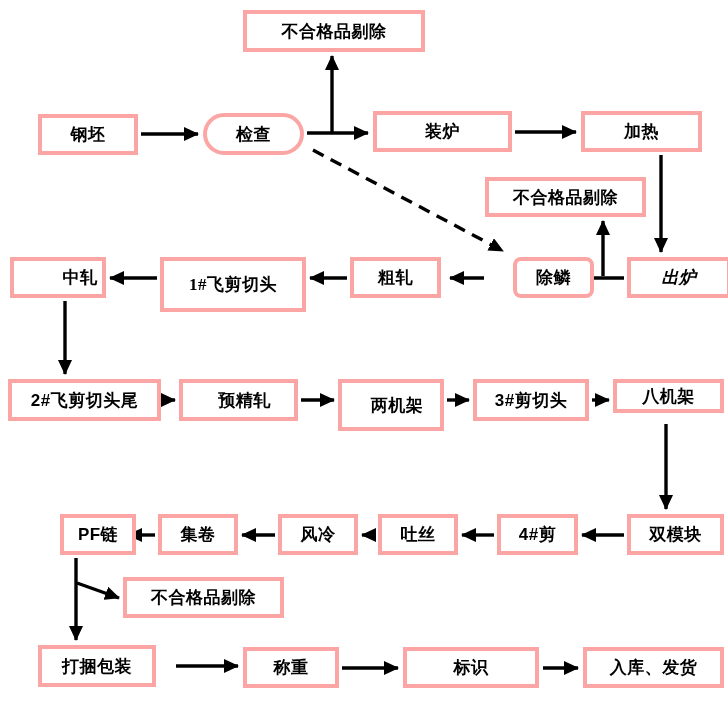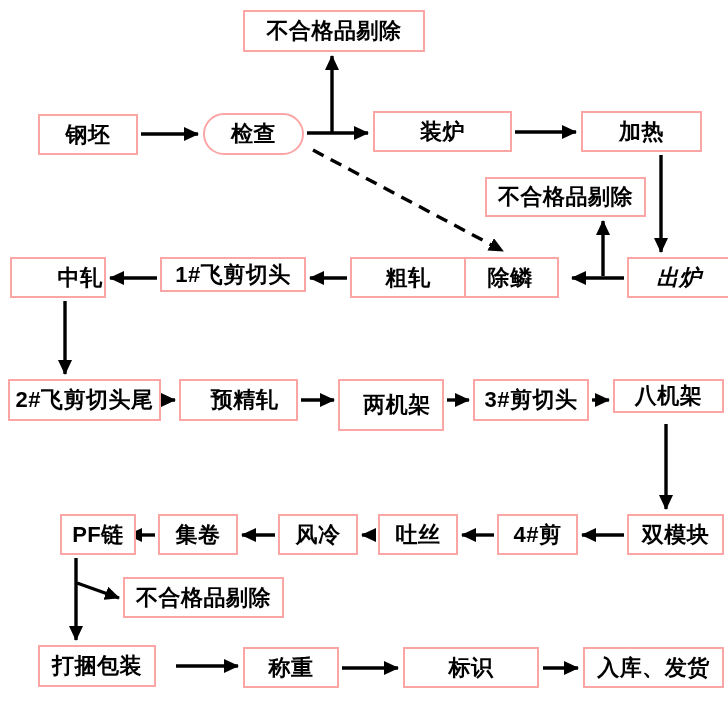--- a/index.html
+++ b/index.html
@@ -7,27 +7,27 @@
   body { font-family: "Liberation Sans", sans-serif; }
   #canvas {
     position: relative;
     width: 728px;
     height: 704px;
     background: #ffffff;
     overflow: hidden;
   }
   .node {
     position: absolute;
-    border: 2px solid #fca5a5;
+    border: 4px solid #fca5a5;
     background: #ffffff;
     display: flex;
     align-items: center;
     justify-content: center;
     font-weight: bold;
-    font-size: 22px;
+    font-size: 17px;
     color: #000000;
     letter-spacing: 0.5px;
     white-space: nowrap;
   }
   #arrows {
     position: absolute;
     left: 0;
     top: 0;
     pointer-events: none;
   }
@@ -80,23 +80,23 @@
   <div class="node" style="left:243px; top:10px;  width:182px; height:42px;">不合格品剔除</div>
 
   <div class="node" style="left:38px;  top:114px; width:100px; height:41px;">钢坯</div>
   <div class="node" style="left:203px; top:113px; width:101px; height:42px;border-radius:21px;">检查</div>
   <div class="node" style="left:373px; top:111px; width:139px; height:41px;">装炉</div>
   <div class="node" style="left:581px; top:111px; width:121px; height:41px;">加热</div>
 
   <div class="node" style="left:485px; top:177px; width:161px; height:40px;">不合格品剔除</div>
 
   <div class="node" style="left:627px; top:257px; width:104px;  height:41px;font-style:italic;">出炉</div>
-  <div class="node" style="left:461px; top:257px; width:98px;  height:41px;">除鳞</div>
-  <div class="node" style="left:350px; top:257px; width:116px;  height:41px;">粗轧</div>
-  <div class="node" style="left:160px; top:257px; width:146px; height:35px;">1#飞剪切头</div>
+  <div class="node" style="left:513px; top:257px; width:81px;  height:41px;border-radius:8px;">除鳞</div>
+  <div class="node" style="left:350px; top:257px; width:91px;  height:41px;">粗轧</div>
+  <div class="node" style="left:160px; top:257px; width:146px; height:55px;font-family:Liberation Serif, serif;">1#飞剪切头</div>
   <div class="node" style="left:10px;  top:257px; width:96px;  height:41px;padding-left:44px;">中轧</div>
 
   <div class="node" style="left:8px;   top:379px; width:153px; height:42px;">2#飞剪切头尾</div>
   <div class="node" style="left:179px; top:379px; width:119px; height:42px;padding-left:12px;">预精轧</div>
   <div class="node" style="left:338px; top:379px; width:106px; height:52px;padding-left:12px;">两机架</div>
   <div class="node" style="left:473px; top:379px; width:116px; height:42px;">3#剪切头</div>
   <div class="node" style="left:613px; top:379px; width:111px; height:34px;">八机架</div>
 
   <div class="node" style="left:627px; top:514px; width:97px;  height:41px;">双模块</div>
   <div class="node" style="left:497px; top:514px; width:81px;  height:41px;">4#剪</div>

